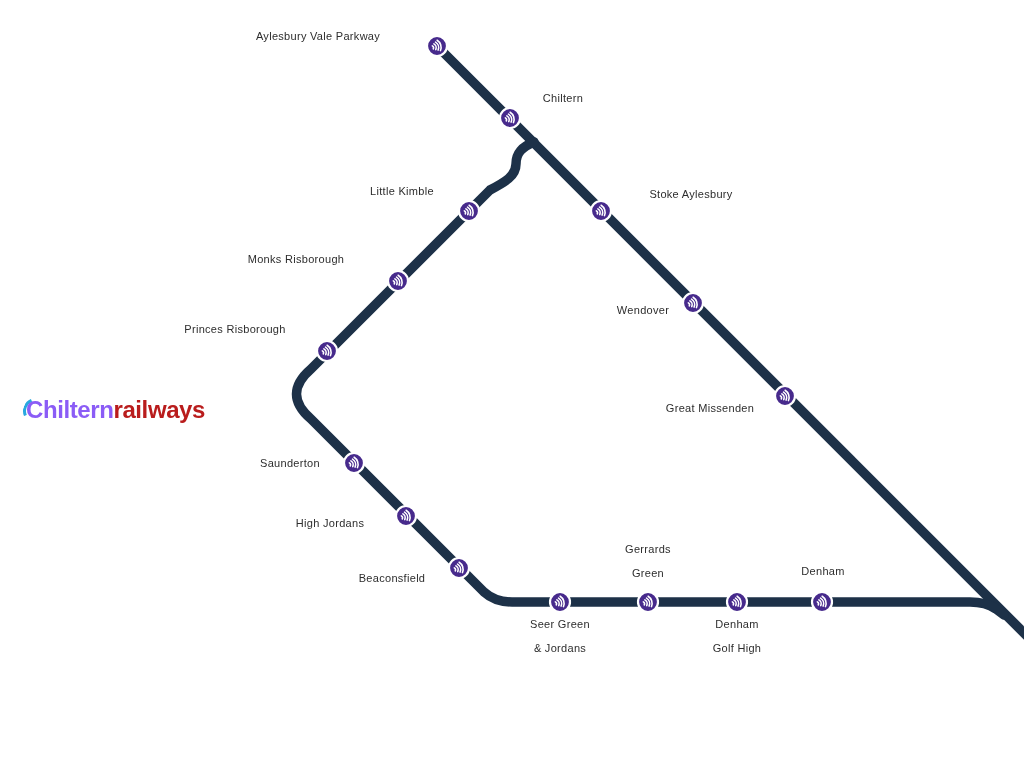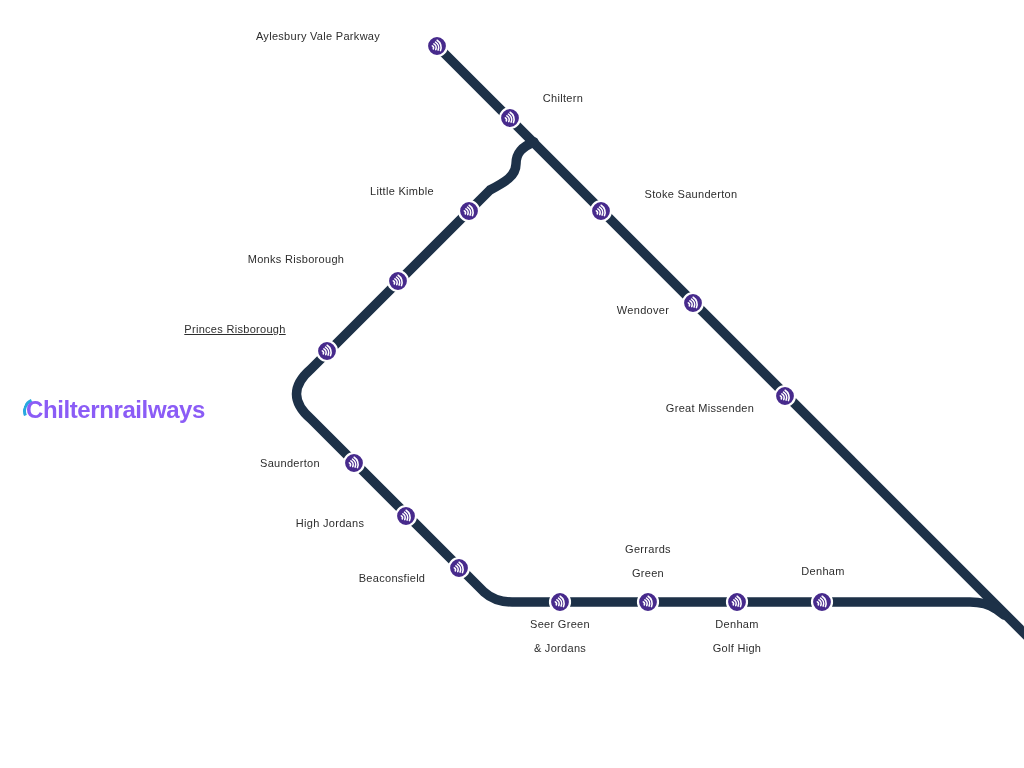--- a/index.html
+++ b/index.html
@@ -118,21 +118,21 @@
           <circle r="10" fill="#472a8c" stroke="#ffffff" stroke-width="2.2"></circle>
           <g transform="rotate(-18)" fill="none" stroke="#ffffff" stroke-width="1.6" stroke-linecap="round">
             <path d="M -4.4 -1.6 A 2.4 2.4 0 0 1 -4.4 1.6"></path>
             <path d="M -2.3 -3 A 4.4 4.4 0 0 1 -2.3 3"></path>
             <path d="M -0.2 -4.2 A 6.4 6.4 0 0 1 -0.2 4.2"></path>
             <path d="M 1.9 -5.4 A 8.4 8.4 0 0 1 1.9 5.4"></path>
           </g>
         </svg>
       </div>
       <div class="station-label" style="left: 691px; top: 194px;">
-        <div>Stoke Saunderton</div>
+        <div>Stoke Aylesbury</div>
       </div>
       <div class="station-marker" style="left: 601px; top: 211px;">
         <svg width="27" height="27" viewBox="-13.5 -13.5 27 27">
           <circle r="10" fill="#472a8c" stroke="#ffffff" stroke-width="2.2"></circle>
           <g transform="rotate(-18)" fill="none" stroke="#ffffff" stroke-width="1.6" stroke-linecap="round">
             <path d="M -4.4 -1.6 A 2.4 2.4 0 0 1 -4.4 1.6"></path>
             <path d="M -2.3 -3 A 4.4 4.4 0 0 1 -2.3 3"></path>
             <path d="M -0.2 -4.2 A 6.4 6.4 0 0 1 -0.2 4.2"></path>
             <path d="M 1.9 -5.4 A 8.4 8.4 0 0 1 1.9 5.4"></path>
           </g>
@@ -159,21 +159,21 @@
         <svg width="27" height="27" viewBox="-13.5 -13.5 27 27">
           <circle r="10" fill="#472a8c" stroke="#ffffff" stroke-width="2.2"></circle>
           <g transform="rotate(-18)" fill="none" stroke="#ffffff" stroke-width="1.6" stroke-linecap="round">
             <path d="M -4.4 -1.6 A 2.4 2.4 0 0 1 -4.4 1.6"></path>
             <path d="M -2.3 -3 A 4.4 4.4 0 0 1 -2.3 3"></path>
             <path d="M -0.2 -4.2 A 6.4 6.4 0 0 1 -0.2 4.2"></path>
             <path d="M 1.9 -5.4 A 8.4 8.4 0 0 1 1.9 5.4"></path>
           </g>
         </svg>
       </div>
-      <div class="station-label" style="left: 235px; top: 329px; text-decoration: underline;">
+      <div class="station-label" style="left: 235px; top: 329px;">
         <div>Princes Risborough</div>
       </div>
       <div class="station-marker" style="left: 327px; top: 351px;">
         <svg width="27" height="27" viewBox="-13.5 -13.5 27 27">
           <circle r="10" fill="#472a8c" stroke="#ffffff" stroke-width="2.2"></circle>
           <g transform="rotate(-18)" fill="none" stroke="#ffffff" stroke-width="1.6" stroke-linecap="round">
             <path d="M -4.4 -1.6 A 2.4 2.4 0 0 1 -4.4 1.6"></path>
             <path d="M -2.3 -3 A 4.4 4.4 0 0 1 -2.3 3"></path>
             <path d="M -0.2 -4.2 A 6.4 6.4 0 0 1 -0.2 4.2"></path>
             <path d="M 1.9 -5.4 A 8.4 8.4 0 0 1 1.9 5.4"></path>
@@ -291,16 +291,16 @@
             <path d="M -4.4 -1.6 A 2.4 2.4 0 0 1 -4.4 1.6"></path>
             <path d="M -2.3 -3 A 4.4 4.4 0 0 1 -2.3 3"></path>
             <path d="M -0.2 -4.2 A 6.4 6.4 0 0 1 -0.2 4.2"></path>
             <path d="M 1.9 -5.4 A 8.4 8.4 0 0 1 1.9 5.4"></path>
           </g>
         </svg>
       </div>
     </div>
 
   <div class="logo">
-    <span class="c-wrap"><span class="c-accent"></span><span class="logo-part" style="color: #8b5cf6;">Chiltern</span></span><span class="logo-part" style="color: #8b5cf6;">railways</span>
+    <span class="c-wrap"><span class="c-accent"></span><span class="logo-part" style="color: #8b5cf6;">Chiltern</span></span><span class="logo-part" style="color: #b91c1c;">railways</span>
   </div>
 
 </div>
 
 </body></html>

